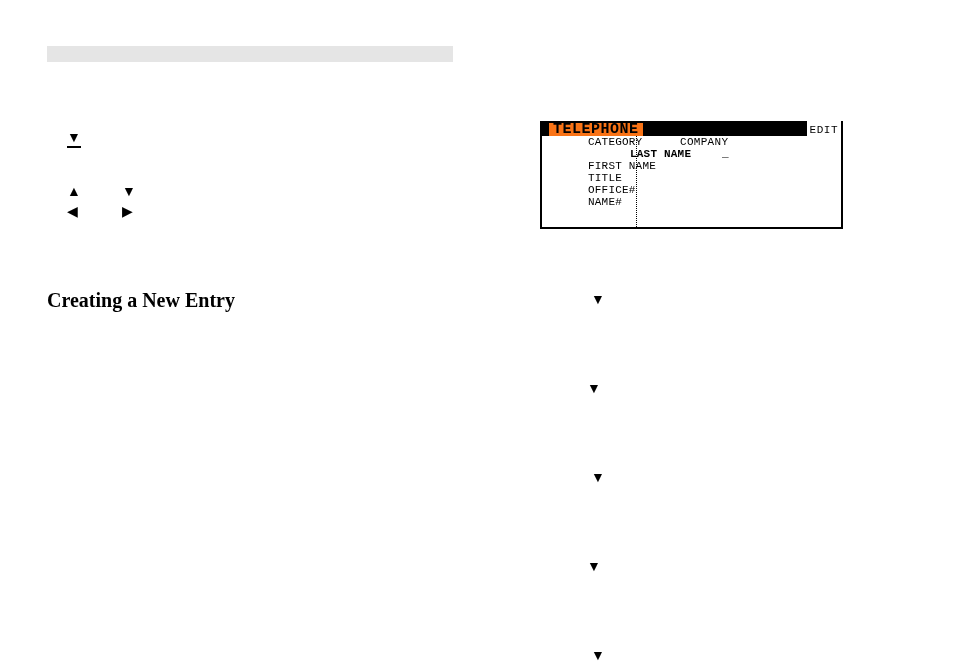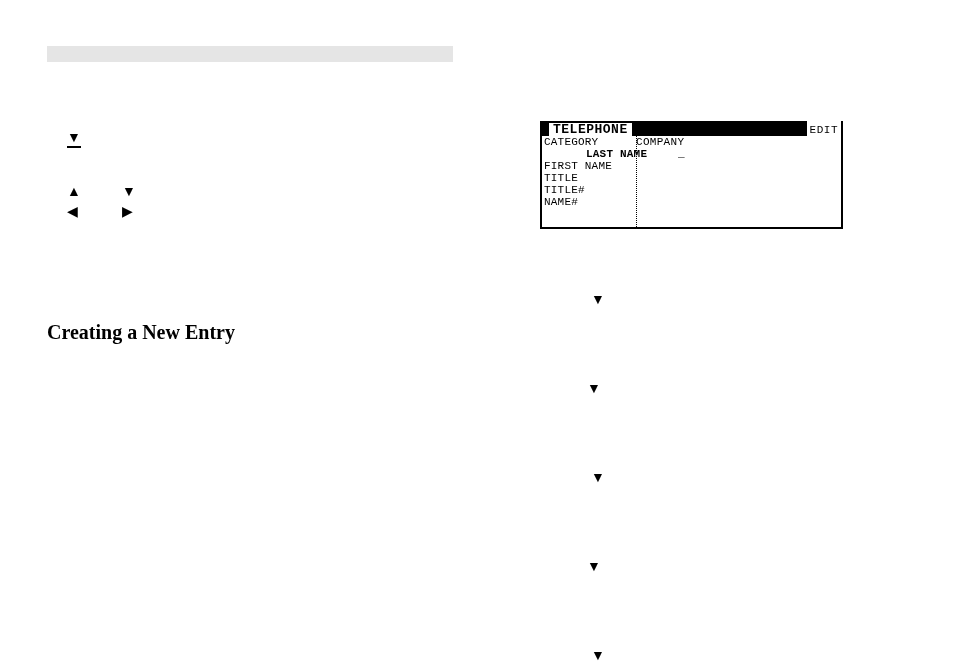--- a/index.html
+++ b/index.html
@@ -25,21 +25,20 @@
     width: 406px;
     height: 16px;
     background: #e5e5e5;
   }
   .visible-text {
     position: absolute;
     font-size: 20px;
     font-weight: 700;
     font-family: 'Times New Roman', Georgia, serif;
     color: #000;
-    margin-top: 32px;
   }
 
   
   .arrow {
     position: absolute;
     font-size: 14px;
     color: #000;
     font-family: Arial, sans-serif;
   }
   .arrow.underline::after {
@@ -73,29 +72,29 @@
     display: flex;
     align-items: center;
   }
   .lcd-header .left-black {
     width: 7px;
     height: 100%;
     background: #000;
     flex: 0 0 auto;
   }
   .lcd-header .title-box {
-    background: #ffffff;
+    background: #f97316;
     color: #000;
     padding: 0 4px 0 4px;
     height: 100%;
     display: flex;
     align-items: center;
     font-weight: 700;
     letter-spacing: 0.5px;
-    font-size: 13px;
+    font-size: 15px;
   }
   .lcd-header .spacer {
     flex: 1 1 auto;
     height: 100%;
     background: #000;
   }
   .lcd-header .edit-box {
     background: #fff;
     color: #000;
     padding: 10px 3px;
@@ -107,20 +106,21 @@
   }
   .lcd-body {
     position: relative;
     height: calc(100% - 13px);
     overflow: hidden;
   }
   .lcd-row {
     display: flex;
     height: 12px;
     align-items: flex-start;
+    margin-left: 44px;
   }
   .lcd-label {
     width: 92px;
     padding-left: 2px;
     font-size: 11px;
     letter-spacing: 0.2px;
     white-space: pre;
   }
   .lcd-label.bold { font-weight: 700; padding-left: 44px; }
   .lcd-value {
@@ -179,21 +179,21 @@
         </div>
       <div class="lcd-row">
           <span class="lcd-label">FIRST NAME</span>
           <span class="lcd-value"></span>
         </div>
       <div class="lcd-row">
           <span class="lcd-label">TITLE</span>
           <span class="lcd-value"></span>
         </div>
       <div class="lcd-row">
-          <span class="lcd-label">TITLE#</span>
+          <span class="lcd-label">OFFICE#</span>
           <span class="lcd-value"></span>
         </div>
       <div class="lcd-row">
           <span class="lcd-label">NAME#</span>
           <span class="lcd-value"></span>
         </div>
     </div>
   </div>
 
 </div>

